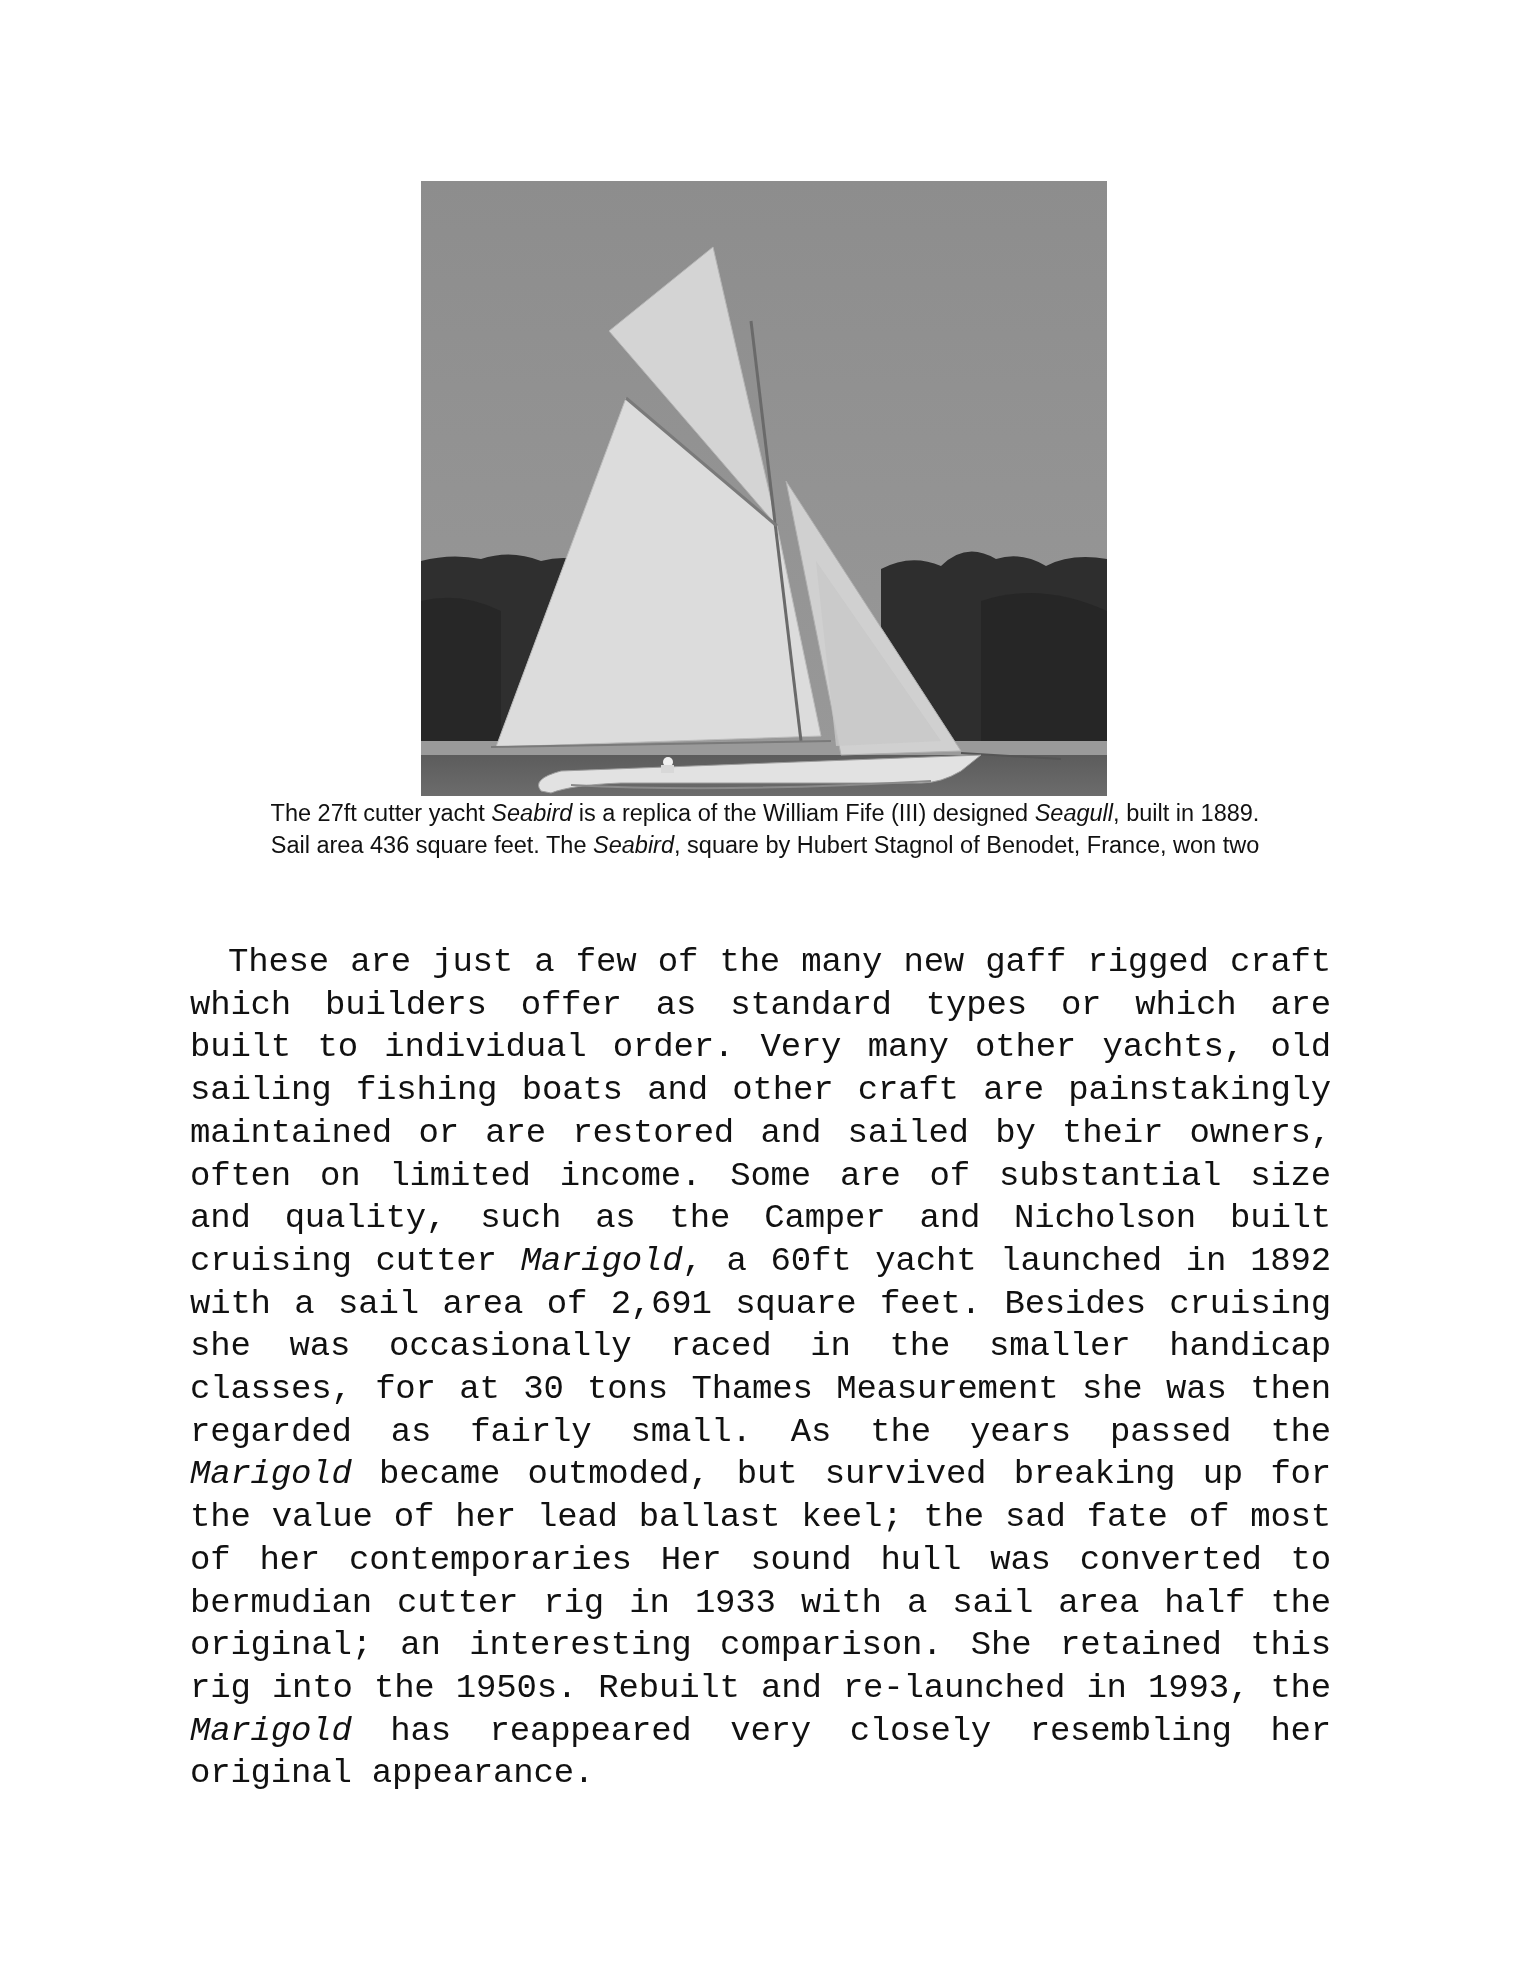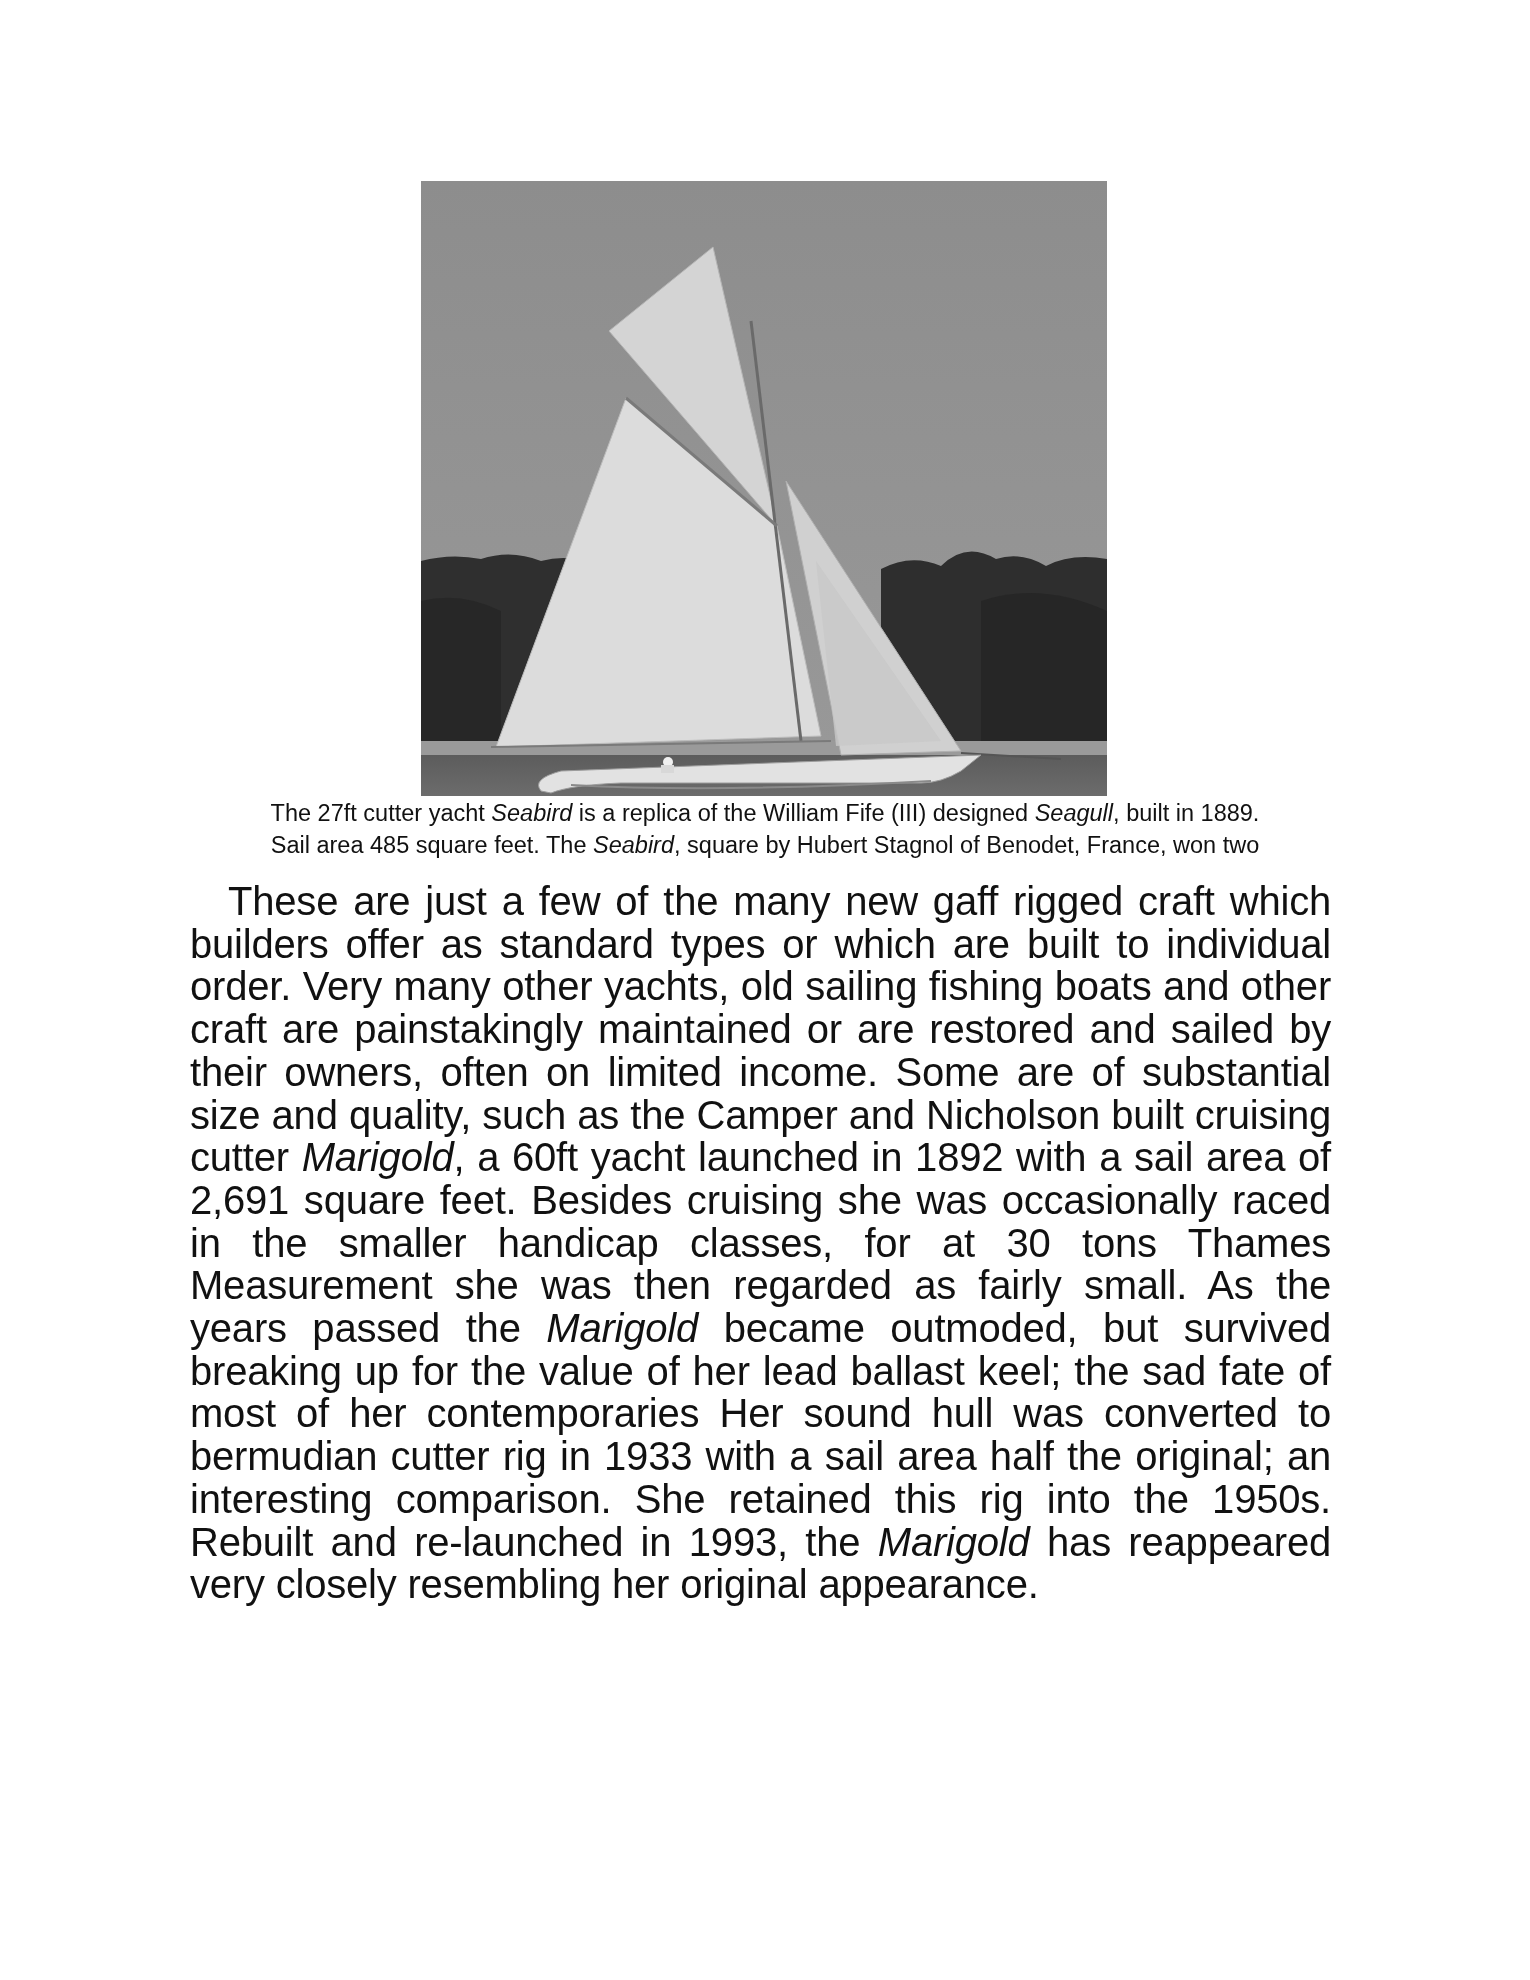--- a/index.html
+++ b/index.html
@@ -13,22 +13,22 @@
   .figure svg { display: block; width: 100%; height: 100%; }
 
   .caption {
     position: absolute; left: 180px; top: 798px; width: 1170px;
     font-family: "Liberation Sans", sans-serif; font-size: 23.5px; line-height: 31.5px;
     color: #111; text-align: center;
   }
   .caption i { font-style: italic; }
 
   .body-text {
-    position: absolute; left: 190px; top: 880px; width: 1141px;
-    font-family: Liberation Sans, sans-serif; font-size: 40px; line-height: 42.7px;
+    position: absolute; left: 190px; top: 941px; width: 1141px;
+    font-family: Liberation Mono, monospace; font-size: 34px; line-height: 42.7px;
     color: #111; text-align: justify; text-indent: 38px;
     letter-spacing: -0.2px;
   }
   .body-text i { font-style: italic; }
 </style>
 </head>
 <body>
 
 <div class="page">
 
@@ -74,18 +74,18 @@
       <path d="M120 620 Q110 608 140 600 L560 584 L540 600 Q520 612 500 612 L200 612 Q150 614 130 622 Z" transform="translate(0,-10)" fill="#e2e2e2" stroke="#9c9c9c" stroke-width="1"></path>
       <path d="M150 604 Q300 612 510 600" stroke="#8a8a8a" stroke-width="2" fill="none"></path>
 
       <circle cx="247" cy="581" r="5" fill="#f0f0f0"></circle>
       <rect x="240" y="584" width="13" height="8" fill="#d8d8d8"></rect>
     </svg>
   </div>
 
   <div class="caption">
     <div><span>The 27ft cutter yacht </span><i>Seabird</i><span> is a replica of the William Fife (III) designed </span><i>Seagull</i><span>, built in 1889.</span></div>
-    <div><span>Sail area 485 square feet. The </span><i>Seabird</i><span>, square by Hubert Stagnol of Benodet, France, won two</span></div>
+    <div><span>Sail area 436 square feet. The </span><i>Seabird</i><span>, square by Hubert Stagnol of Benodet, France, won two</span></div>
   </div>
 
   <p class="body-text" style="margin:0;"><span>These are just a few of the many new gaff rigged craft which builders offer as standard types or which are built to individual order. Very many other yachts, old sailing fishing boats and other craft are painstakingly maintained or are restored and sailed by their owners, often on limited income. Some are of substantial size and quality, such as the Camper and Nicholson built cruising cutter </span><i>Marigold</i><span>, a 60ft yacht launched in 1892 with a sail area of 2,691 square feet. Besides cruising she was occasionally raced in the smaller handicap classes, for at 30 tons Thames Measurement she was then regarded as fairly small. As the years passed the </span><i>Marigold</i><span> became outmoded, but survived breaking up for the value of her lead ballast keel; the sad fate of most of her contemporaries Her sound hull was converted to bermudian cutter rig in 1933 with a sail area half the original; an interesting comparison. She retained this rig into the 1950s. Rebuilt and re-launched in 1993, the </span><i>Marigold</i><span> has reappeared very closely resembling her original appearance.</span></p>
 
 </div>
 
 </body></html>

